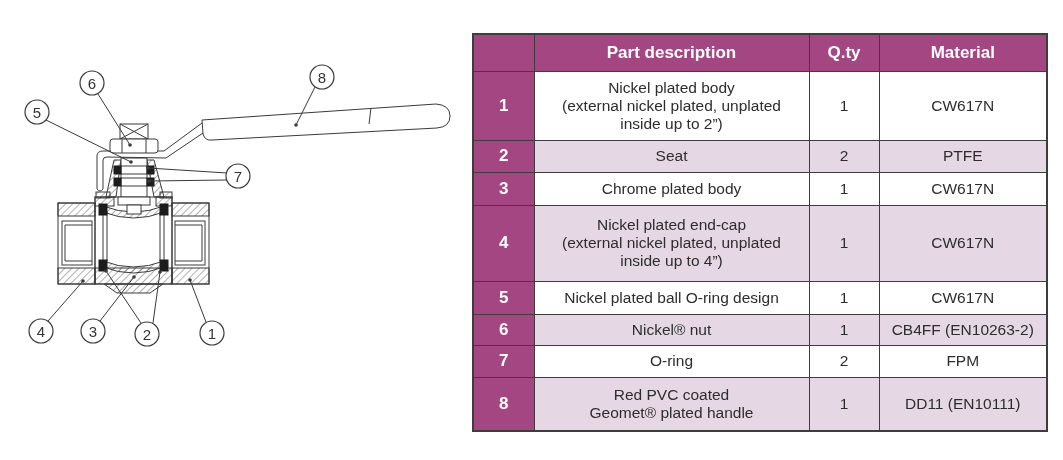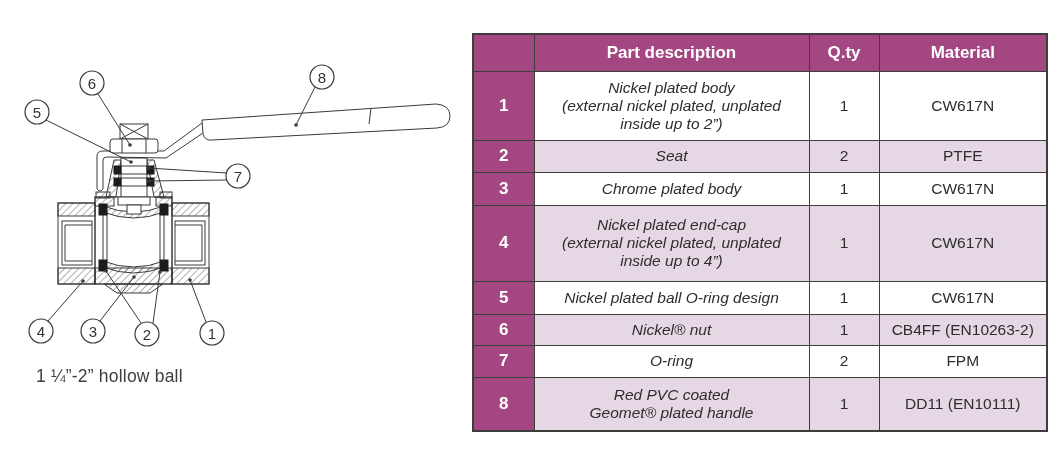--- a/index.html
+++ b/index.html
@@ -14,21 +14,21 @@
   #parts col.c-num{width:61px}
   #parts col.c-desc{width:275px}
   #parts col.c-qty{width:70px}
   #parts col.c-mat{width:168px}
   #parts th,#parts td{border:1px solid #3d3d3d;text-align:center;vertical-align:middle;
          padding:2px 5px;box-sizing:border-box;margin-left:28px;}
   #parts thead tr{height:37px}
   #parts thead th{background:#a34682;color:#ffffff;font-size:17px;font-weight:bold;}
   #parts td{font-size:15.5px;color:#2d2d2d;line-height:18px;}
   #parts td.num{background:#a34682;color:#ffffff;font-weight:bold;font-size:17px;}
-  #parts td.desc{white-space:pre-line;font-style:italic;}
+  #parts td.desc{white-space:pre-line;}
   #parts tbody tr.shade td.desc,#parts tbody tr.shade td.qty,#parts tbody tr.shade td.mat{background:#e5d8e4;}
   #parts tbody tr:nth-child(1){height:69px}
   #parts tbody tr:nth-child(2){height:32px}
   #parts tbody tr:nth-child(3){height:33px}
   #parts tbody tr:nth-child(4){height:76px}
   #parts tbody tr:nth-child(5){height:33px}
   #parts tbody tr:nth-child(6){height:31px}
   #parts tbody tr:nth-child(7){height:32px}
   #parts tbody tr:nth-child(8){height:54px}
   .co{fill:#ffffff;stroke:#3a3a3a;stroke-width:1.2;}
@@ -169,21 +169,20 @@
     <g>
       <circle class="co" cx="147" cy="334" r="12"></circle>
       <text class="cot" x="147" y="334" text-anchor="middle" dominant-baseline="central">2</text>
     </g>
     <g>
       <circle class="co" cx="212" cy="333" r="12"></circle>
       <text class="cot" x="212" y="333" text-anchor="middle" dominant-baseline="central">1</text>
     </g>
   </svg>
 
-  <div id="caption">1 ¼”-2” hollow ball</div>
 
   <table id="parts">
     <colgroup>
       <col class="c-num">
         <col class="c-desc">
         <col class="c-qty">
         <col class="c-mat">
     </colgroup>
     <thead>
       <tr>

